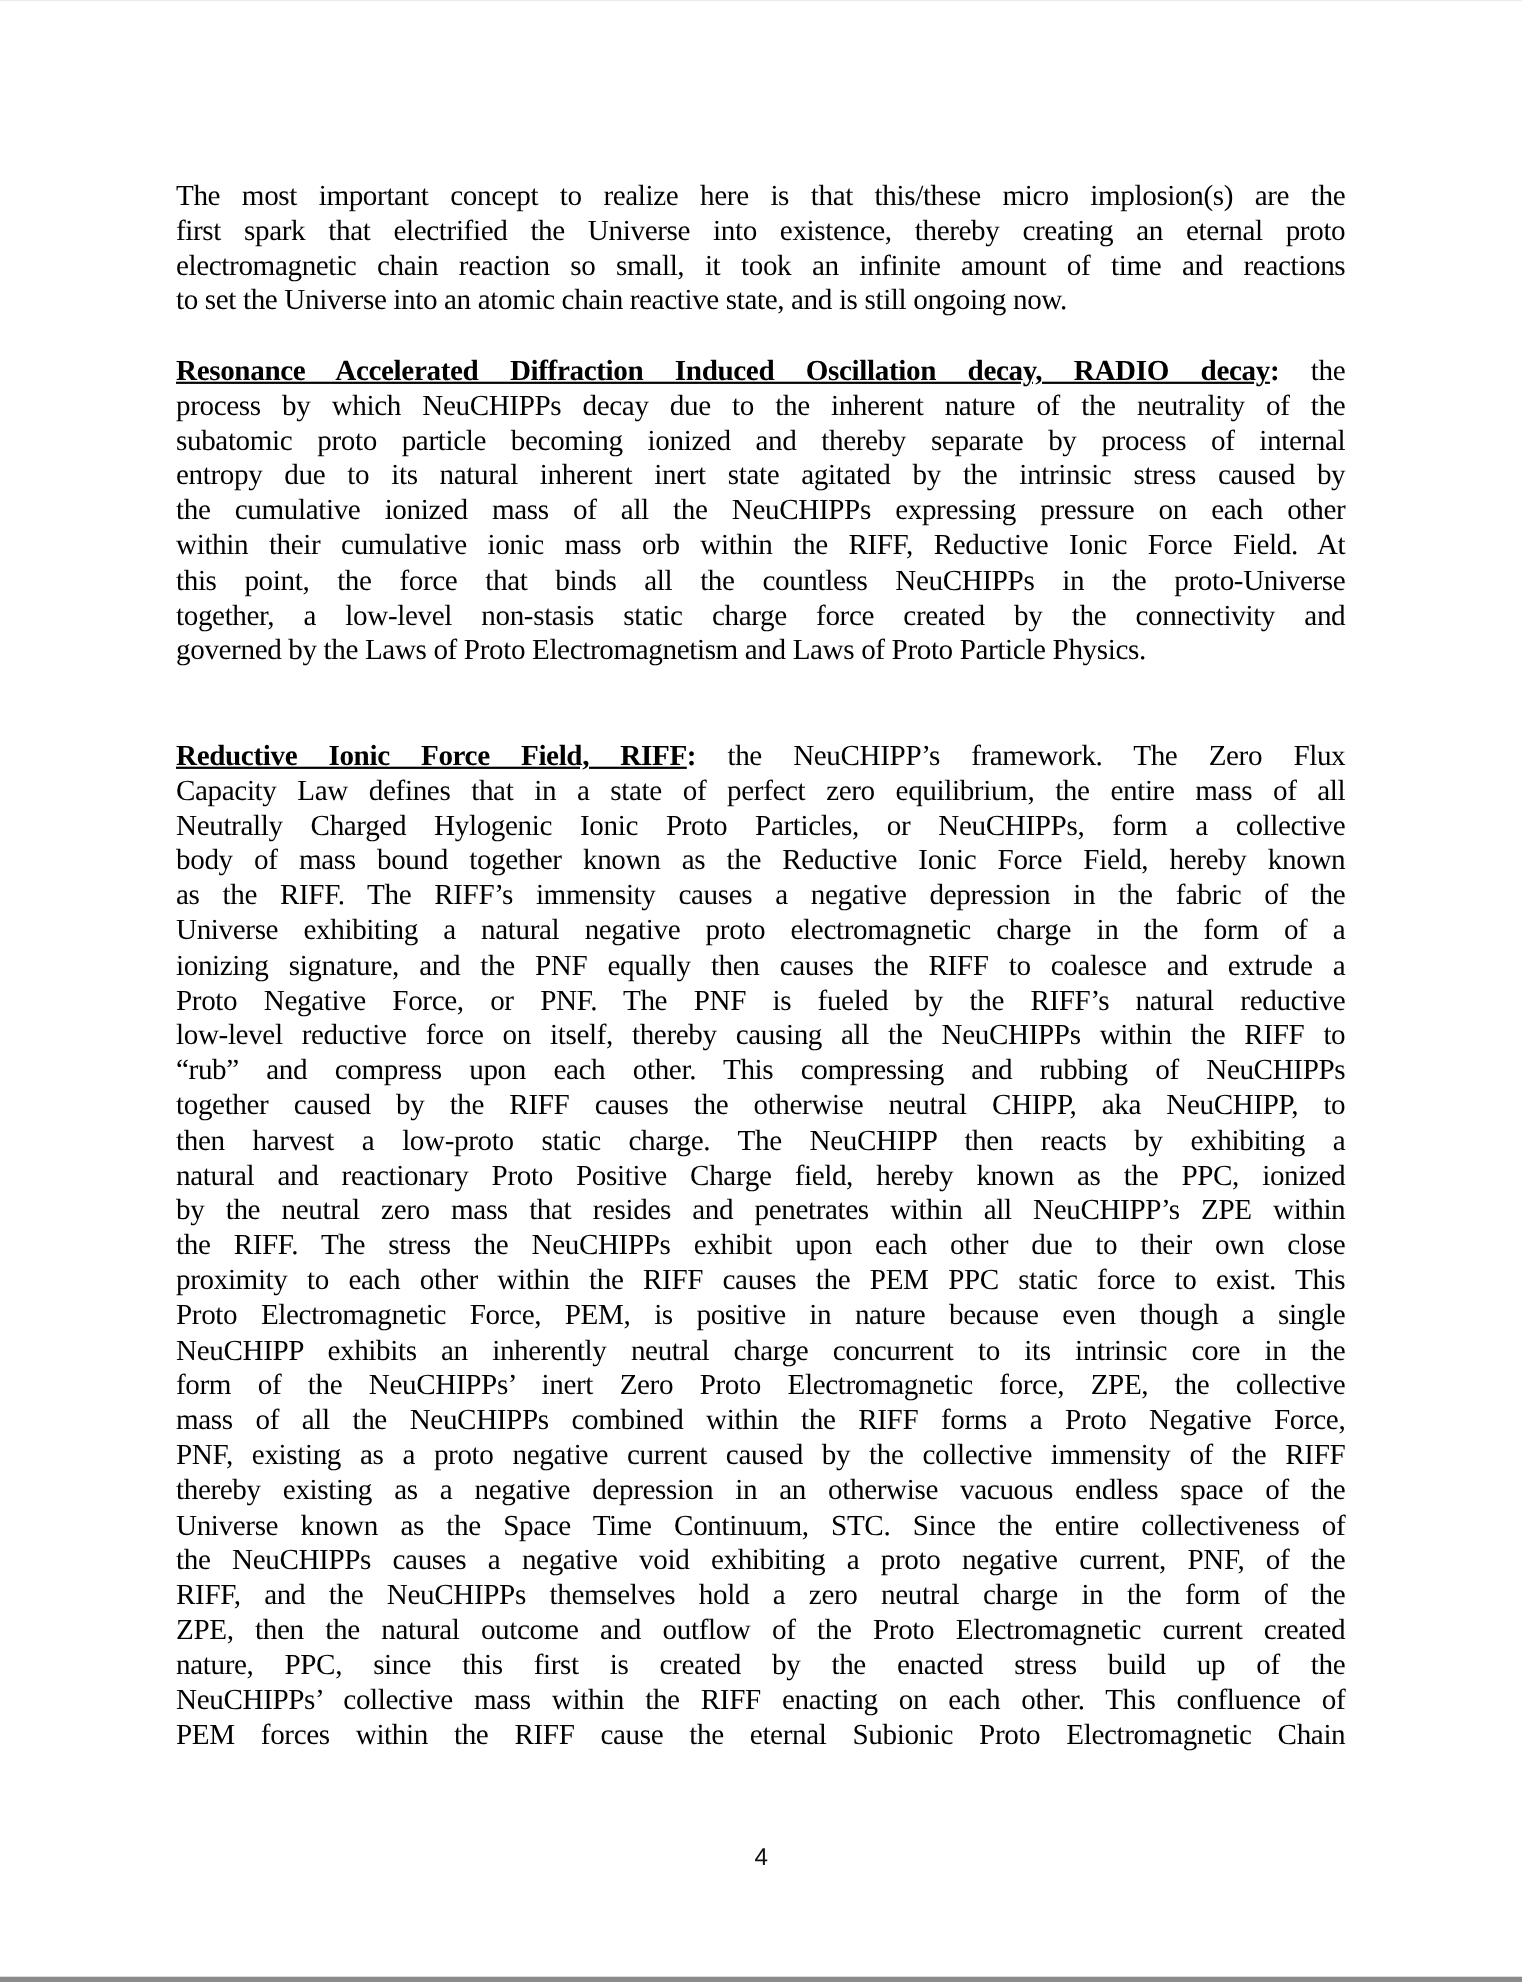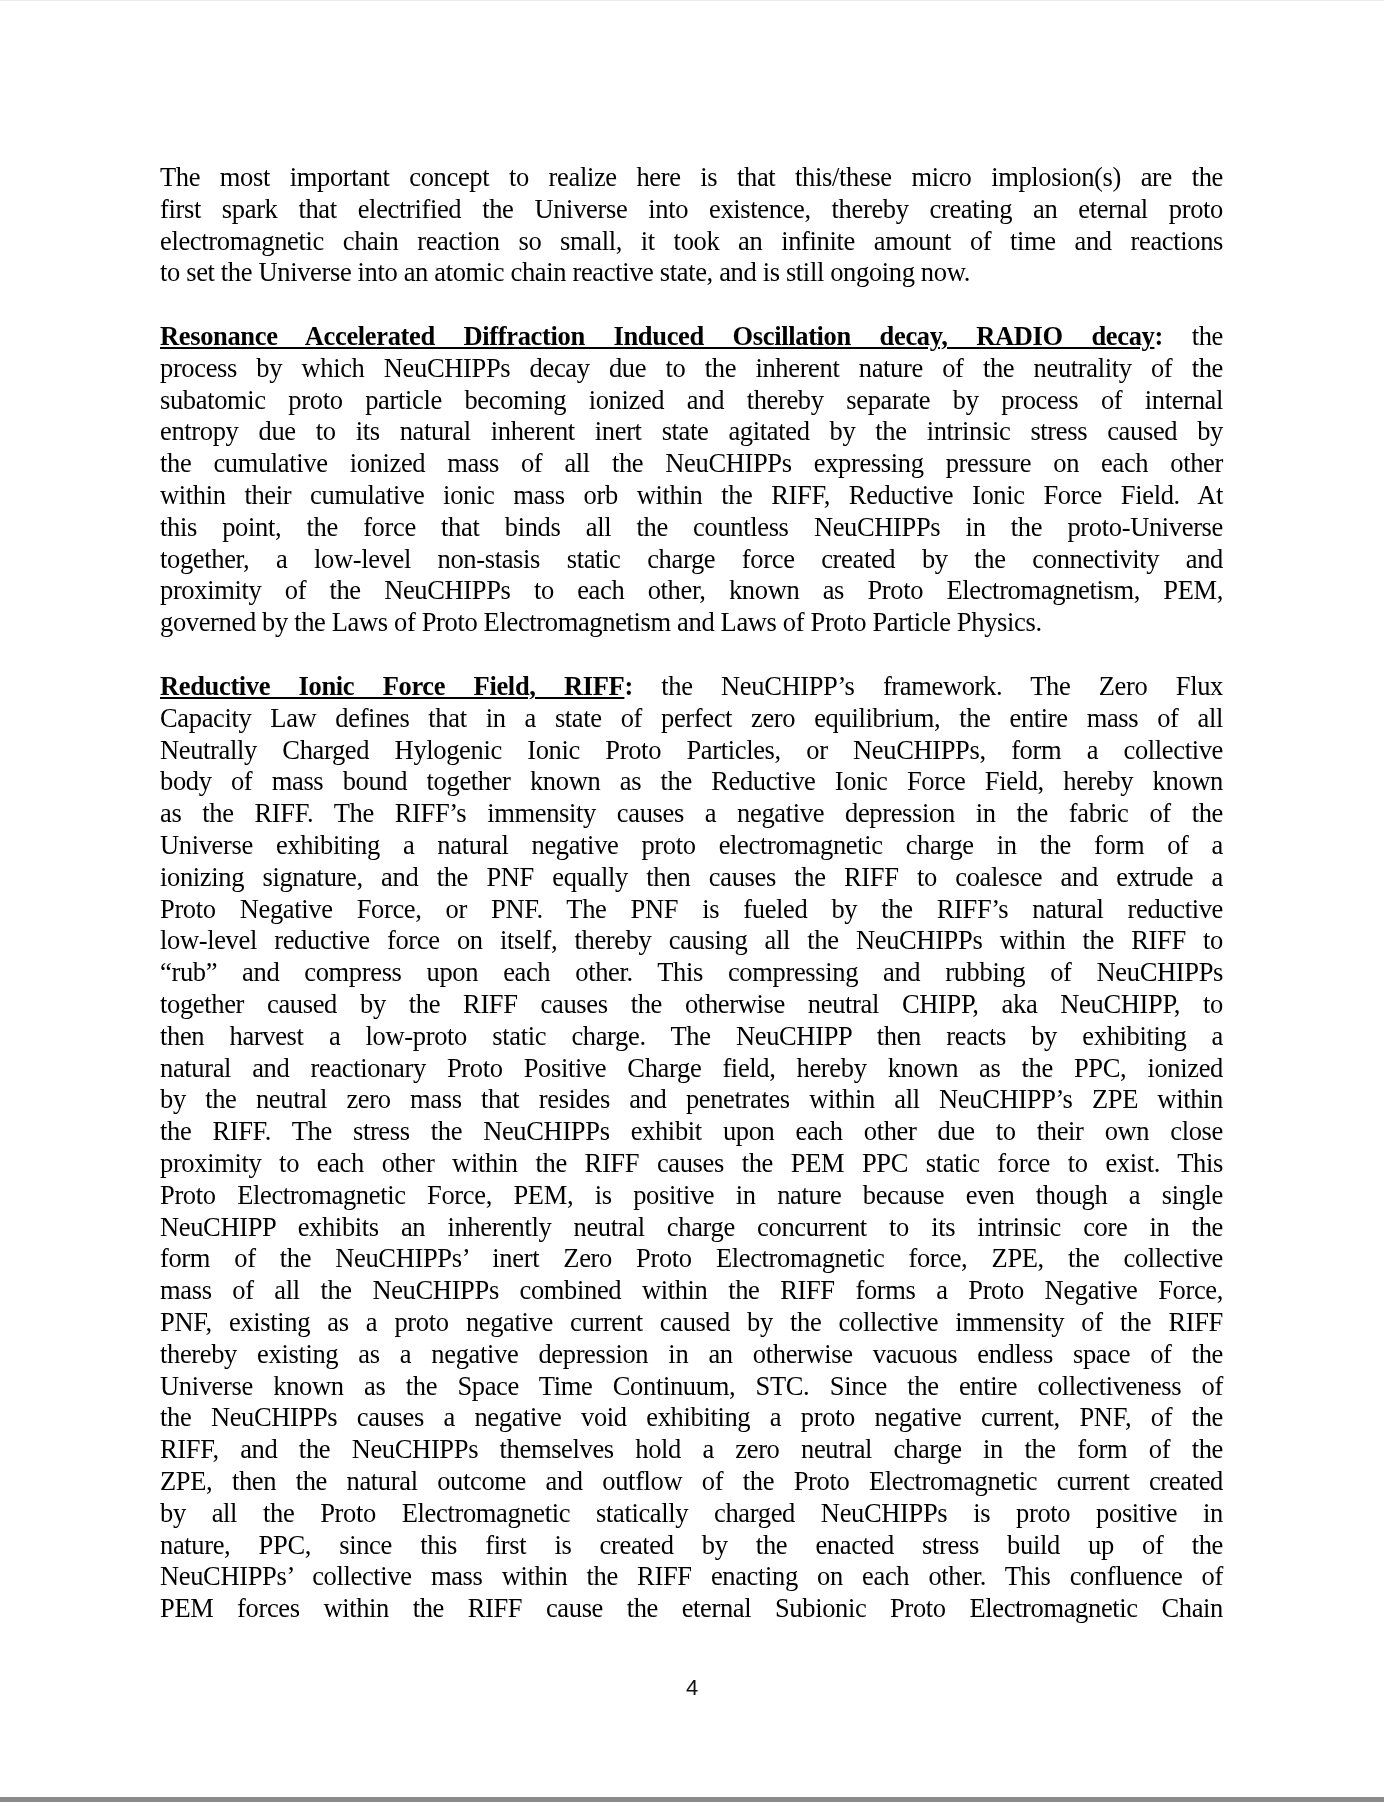--- a/index.html
+++ b/index.html
@@ -36,21 +36,20 @@
 
   <div class="para" style="top:321px">
     <span class="line"><span class="term">Resonance Accelerated Diffraction Induced Oscillation decay, RADIO decay</span><span class="colon">:</span><span> the</span></span>
     <span class="line">process by which NeuCHIPPs decay due to the inherent nature of the neutrality of the</span>
     <span class="line">subatomic proto particle becoming ionized and thereby separate by process of internal</span>
     <span class="line">entropy due to its natural inherent inert state agitated by the intrinsic stress caused by</span>
     <span class="line">the cumulative ionized mass of all the NeuCHIPPs expressing pressure on each other</span>
     <span class="line">within their cumulative ionic mass orb within the RIFF, Reductive Ionic Force Field. At</span>
     <span class="line">this point, the force that binds all the countless NeuCHIPPs in the proto-Universe</span>
     <span class="line">together, a low-level non-stasis static charge force created by the connectivity and</span>
-    <span class="line">proximity of the NeuCHIPPs to each other, known as Proto Electromagnetism, PEM,</span>
     <span class="line last">governed by the Laws of Proto Electromagnetism and Laws of Proto Particle Physics.</span>
   </div>
 
   <div class="para" style="top:671px">
     <span class="line"><span class="term">Reductive Ionic Force Field, RIFF</span><span class="colon">:</span><span> the NeuCHIPP’s framework. The Zero Flux</span></span>
     <span class="line">Capacity Law defines that in a state of perfect zero equilibrium, the entire mass of all</span>
     <span class="line">Neutrally Charged Hylogenic Ionic Proto Particles, or NeuCHIPPs, form a collective</span>
     <span class="line">body of mass bound together known as the Reductive Ionic Force Field, hereby known</span>
     <span class="line">as the RIFF. The RIFF’s immensity causes a negative depression in the fabric of the</span>
     <span class="line">Universe exhibiting a natural negative proto electromagnetic charge in the form of a</span>
@@ -67,21 +66,20 @@
     <span class="line">Proto Electromagnetic Force, PEM, is positive in nature because even though a single</span>
     <span class="line">NeuCHIPP exhibits an inherently neutral charge concurrent to its intrinsic core in the</span>
     <span class="line">form of the NeuCHIPPs’ inert Zero Proto Electromagnetic force, ZPE, the collective</span>
     <span class="line">mass of all the NeuCHIPPs combined within the RIFF forms a Proto Negative Force,</span>
     <span class="line">PNF, existing as a proto negative current caused by the collective immensity of the RIFF</span>
     <span class="line">thereby existing as a negative depression in an otherwise vacuous endless space of the</span>
     <span class="line">Universe known as the Space Time Continuum, STC. Since the entire collectiveness of</span>
     <span class="line">the NeuCHIPPs causes a negative void exhibiting a proto negative current, PNF, of the</span>
     <span class="line">RIFF, and the NeuCHIPPs themselves hold a zero neutral charge in the form of the</span>
     <span class="line">ZPE, then the natural outcome and outflow of the Proto Electromagnetic current created</span>
-    <span class="line">by all the Proto Electromagnetic statically charged NeuCHIPPs is proto positive in</span>
     <span class="line">nature, PPC, since this first is created by the enacted stress build up of the</span>
     <span class="line">NeuCHIPPs’ collective mass within the RIFF enacting on each other. This confluence of</span>
     <span class="line">PEM forces within the RIFF cause the eternal Subionic Proto Electromagnetic Chain</span>
   </div>
 
   <div class="pagenum">4</div>
 </div>
 
 <div class="bottombar"></div>
 

